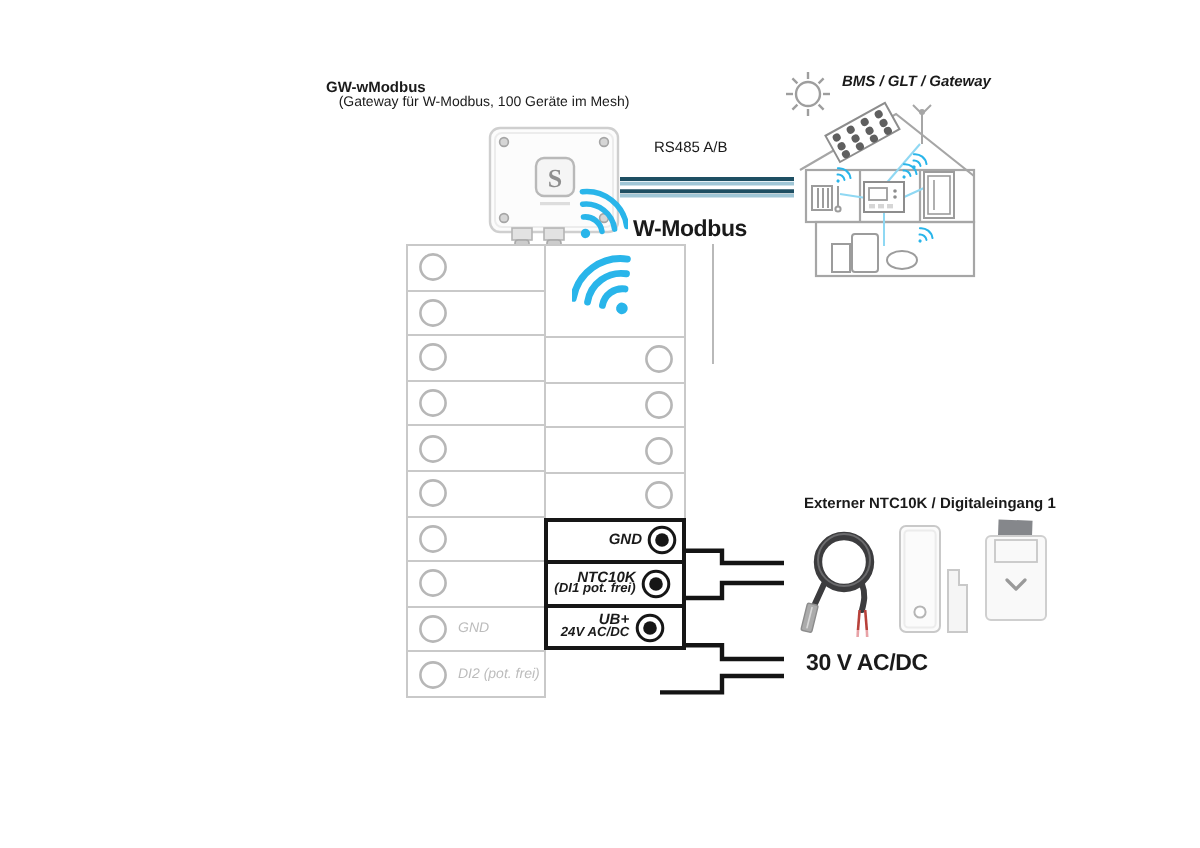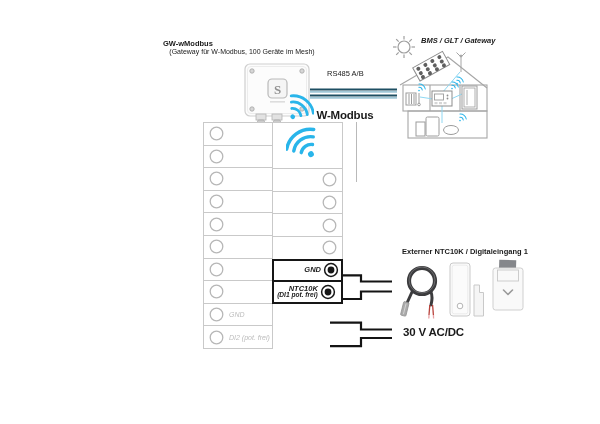--- a/index.html
+++ b/index.html
@@ -295,20 +295,30 @@
   <div class="term-cell">
     <span class="term-txt">
         <span class="l1">NTC10K</span>
         <span class="l2">(DI1 pot. frei)</span>
       </span>
     <svg width="16" height="16">
         <circle cx="8" cy="8" r="6.4" fill="#fff" stroke="#161616" stroke-width="1.5"></circle>
         <circle cx="8" cy="8" r="3.4" fill="#161616"></circle>
       </svg>
   </div>
+  <div class="term-cell">
+    <span class="term-txt">
+        <span class="l1">UB+</span>
+        <span class="l2">24V AC/DC</span>
+      </span>
+    <svg width="16" height="16">
+        <circle cx="8" cy="8" r="6.4" fill="#fff" stroke="#161616" stroke-width="1.5"></circle>
+        <circle cx="8" cy="8" r="3.4" fill="#161616"></circle>
+      </svg>
+  </div>
 </div>
 
 <div class="abs" id="sensor-label">Externer NTC10K / Digitaleingang 1</div>
 <div class="abs" id="power-label">30 V AC/DC</div>
 
 <svg class="abs" style="left:398px;top:256px;" width="130" height="66" viewBox="0 0 130 66">
 
   <g>
     <path d="M14,36 L9,47" stroke="#3c3c3e" stroke-width="3" fill="none" stroke-linecap="round"></path>
     <path d="M33,36 C35,41 34,45 33,49" stroke="#3c3c3e" stroke-width="3" fill="none" stroke-linecap="round"></path>

